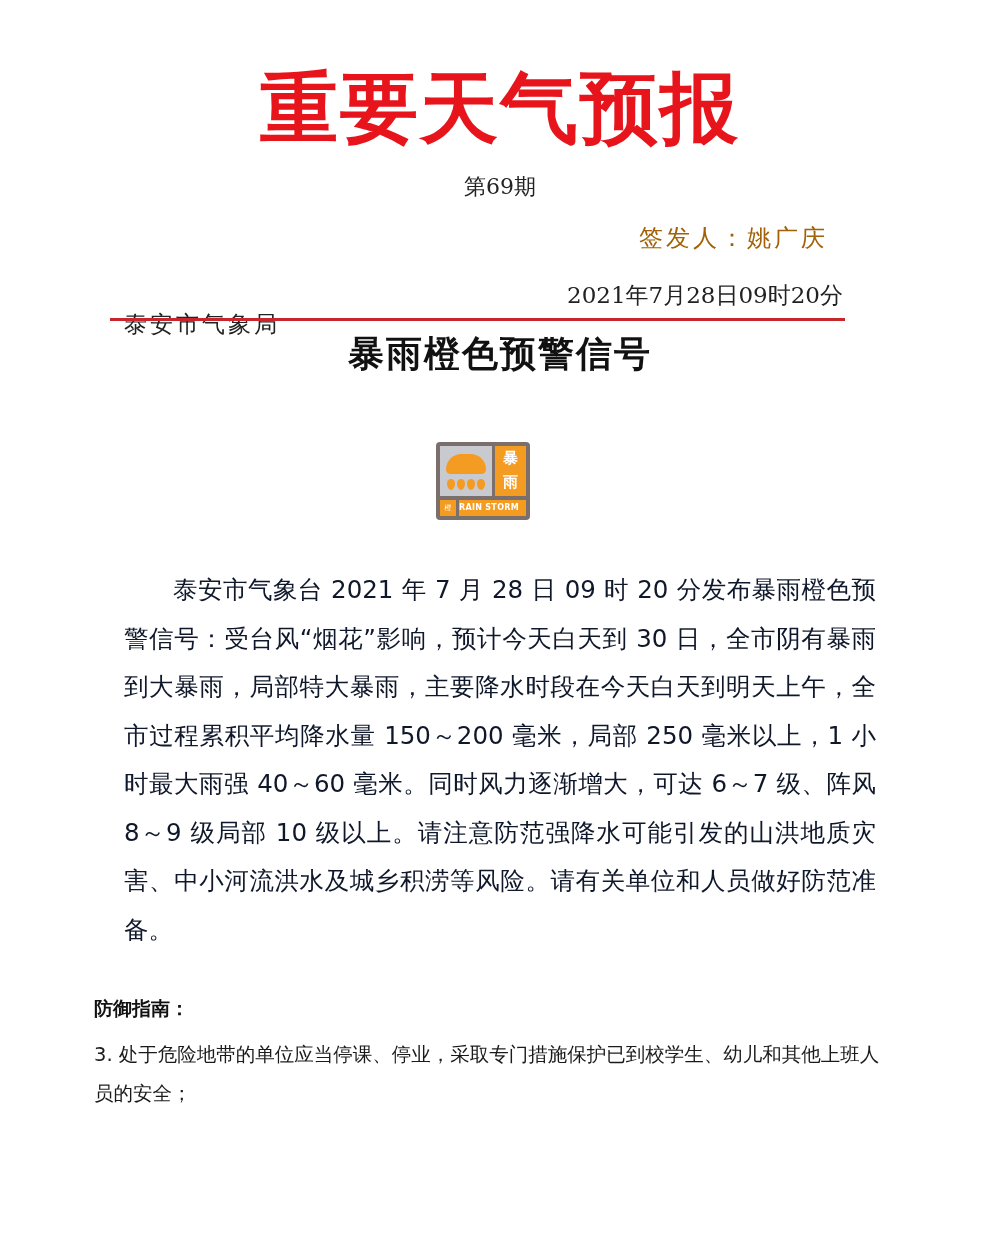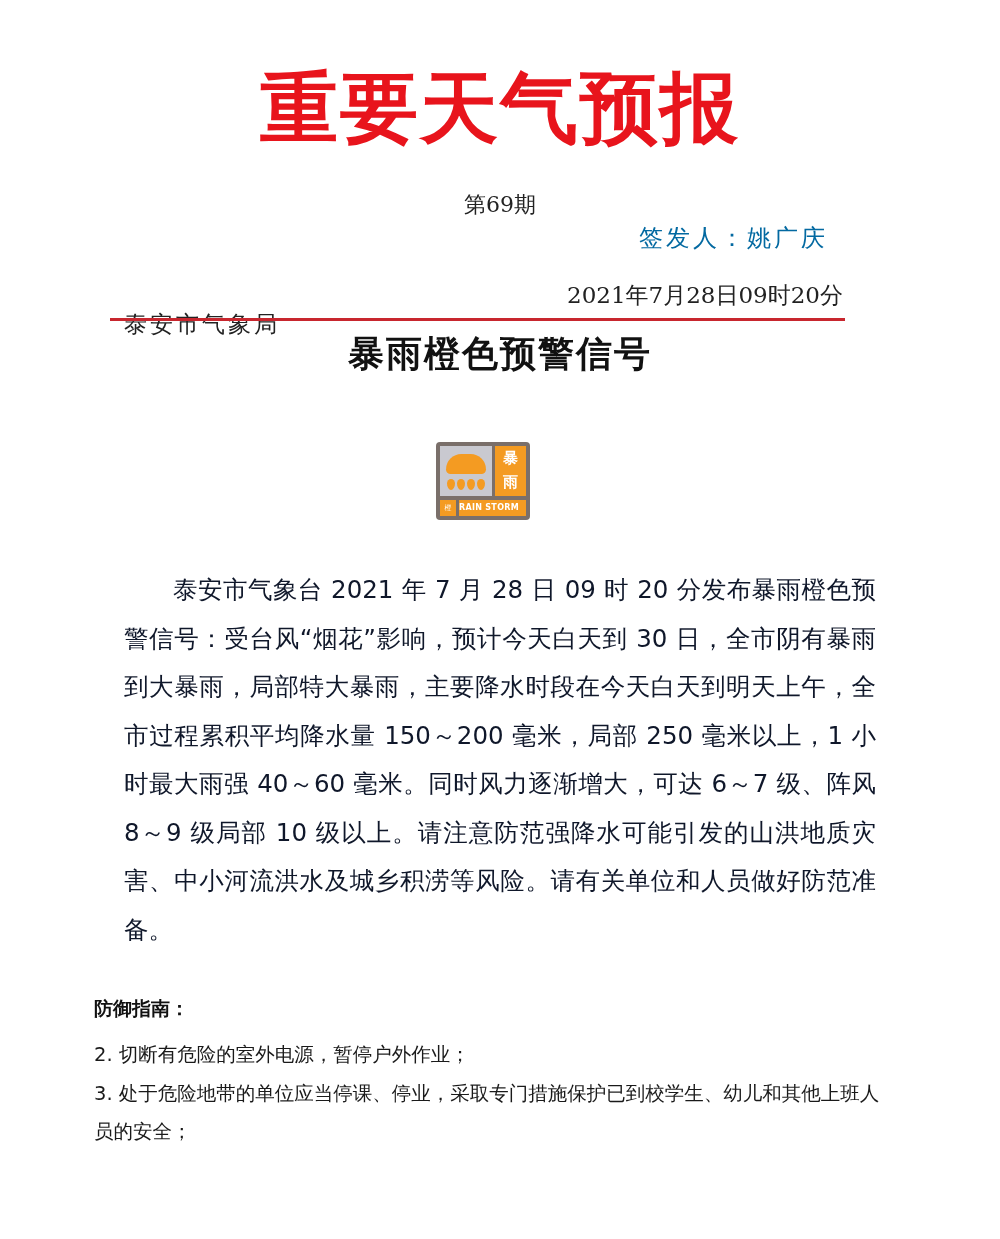--- a/index.html
+++ b/index.html
@@ -2,24 +2,24 @@
 <html><head>
 <meta charset="utf-8">
 <style>
   html, body { margin: 0; padding: 0; background: #ffffff; }
   body { width: 1000px; height: 1239px; position: relative; overflow: hidden;
          font-family: "DejaVu Sans", "Liberation Sans", sans-serif; color: #1a1a1a; }
   .abs { position: absolute; }
   .masthead { left: 0; width: 1000px; top: 58px; text-align: center;
               font-family: "DejaVu Serif", "Liberation Serif", serif;
               font-size: 78px; font-weight: bold; color: #e8141c; letter-spacing: 2px; line-height: 100px; }
-  .issue { left: 0; width: 1000px; top: 190px; text-align: center;
+  .issue { left: 0; width: 1000px; top: 172px; text-align: center;
            font-family: "DejaVu Serif", "Liberation Serif", serif; font-size: 22px; color: #222; }
   .issuer { right: 172px; top: 222px; font-family: "DejaVu Serif", "Liberation Serif", serif;
-            font-size: 24px; color: #0369a1; letter-spacing: 3px; }
+            font-size: 24px; color: #a16207; letter-spacing: 3px; }
   .bureau { left: 124px; top: 280px; font-family: "DejaVu Serif", "Liberation Serif", serif;
             font-size: 23px; color: #222; letter-spacing: 3px; margin-top: 29px; }
   .datetime { right: 157px; top: 280px; font-family: "DejaVu Serif", "Liberation Serif", serif;
               font-size: 23px; color: #222; }
   .redline { left: 110px; top: 318px; width: 735px; height: 3px; background: #c8262e; }
   .subtitle { left: 0; width: 1000px; top: 330px; text-align: center;
               font-family: "DejaVu Serif", "Liberation Serif", serif; font-size: 36px; font-weight: bold;
               color: #111; letter-spacing: 2px; }
   .badge { left: 436px; top: 442px; width: 94px; height: 78px; background: #7a6f6a; border-radius: 4px; }
   .badge .icon-panel { position: absolute; left: 4px; top: 4px; width: 52px; height: 50px; background: #c9c9d0; }
@@ -63,15 +63,14 @@
     <div>雨</div>
   </div>
   <div class="level-box">橙</div>
   <div class="en-box">RAIN STORM</div>
 </div>
 
 <div class="abs body-text">泰安市气象台 2021 年 7 月 28 日 09 时 20 分发布暴雨橙色预警信号：受台风“烟花”影响，预计今天白天到 30 日，全市阴有暴雨到大暴雨，局部特大暴雨，主要降水时段在今天白天到明天上午，全市过程累积平均降水量 150～200 毫米，局部 250 毫米以上，1 小时最大雨强 40～60 毫米。同时风力逐渐增大，可达 6～7 级、阵风 8～9 级局部 10 级以上。请注意防范强降水可能引发的山洪地质灾害、中小河流洪水及城乡积涝等风险。请有关单位和人员做好防范准备。</div>
 
 <div class="abs guide-title">防御指南：</div>
 <ul class="abs guide-list">
-  <li>2. 切断有危险的室外电源，暂停户外作业；</li>
   <li>3. 处于危险地带的单位应当停课、停业，采取专门措施保护已到校学生、幼儿和其他上班人员的安全；</li>
 </ul>
 
 </body></html>

